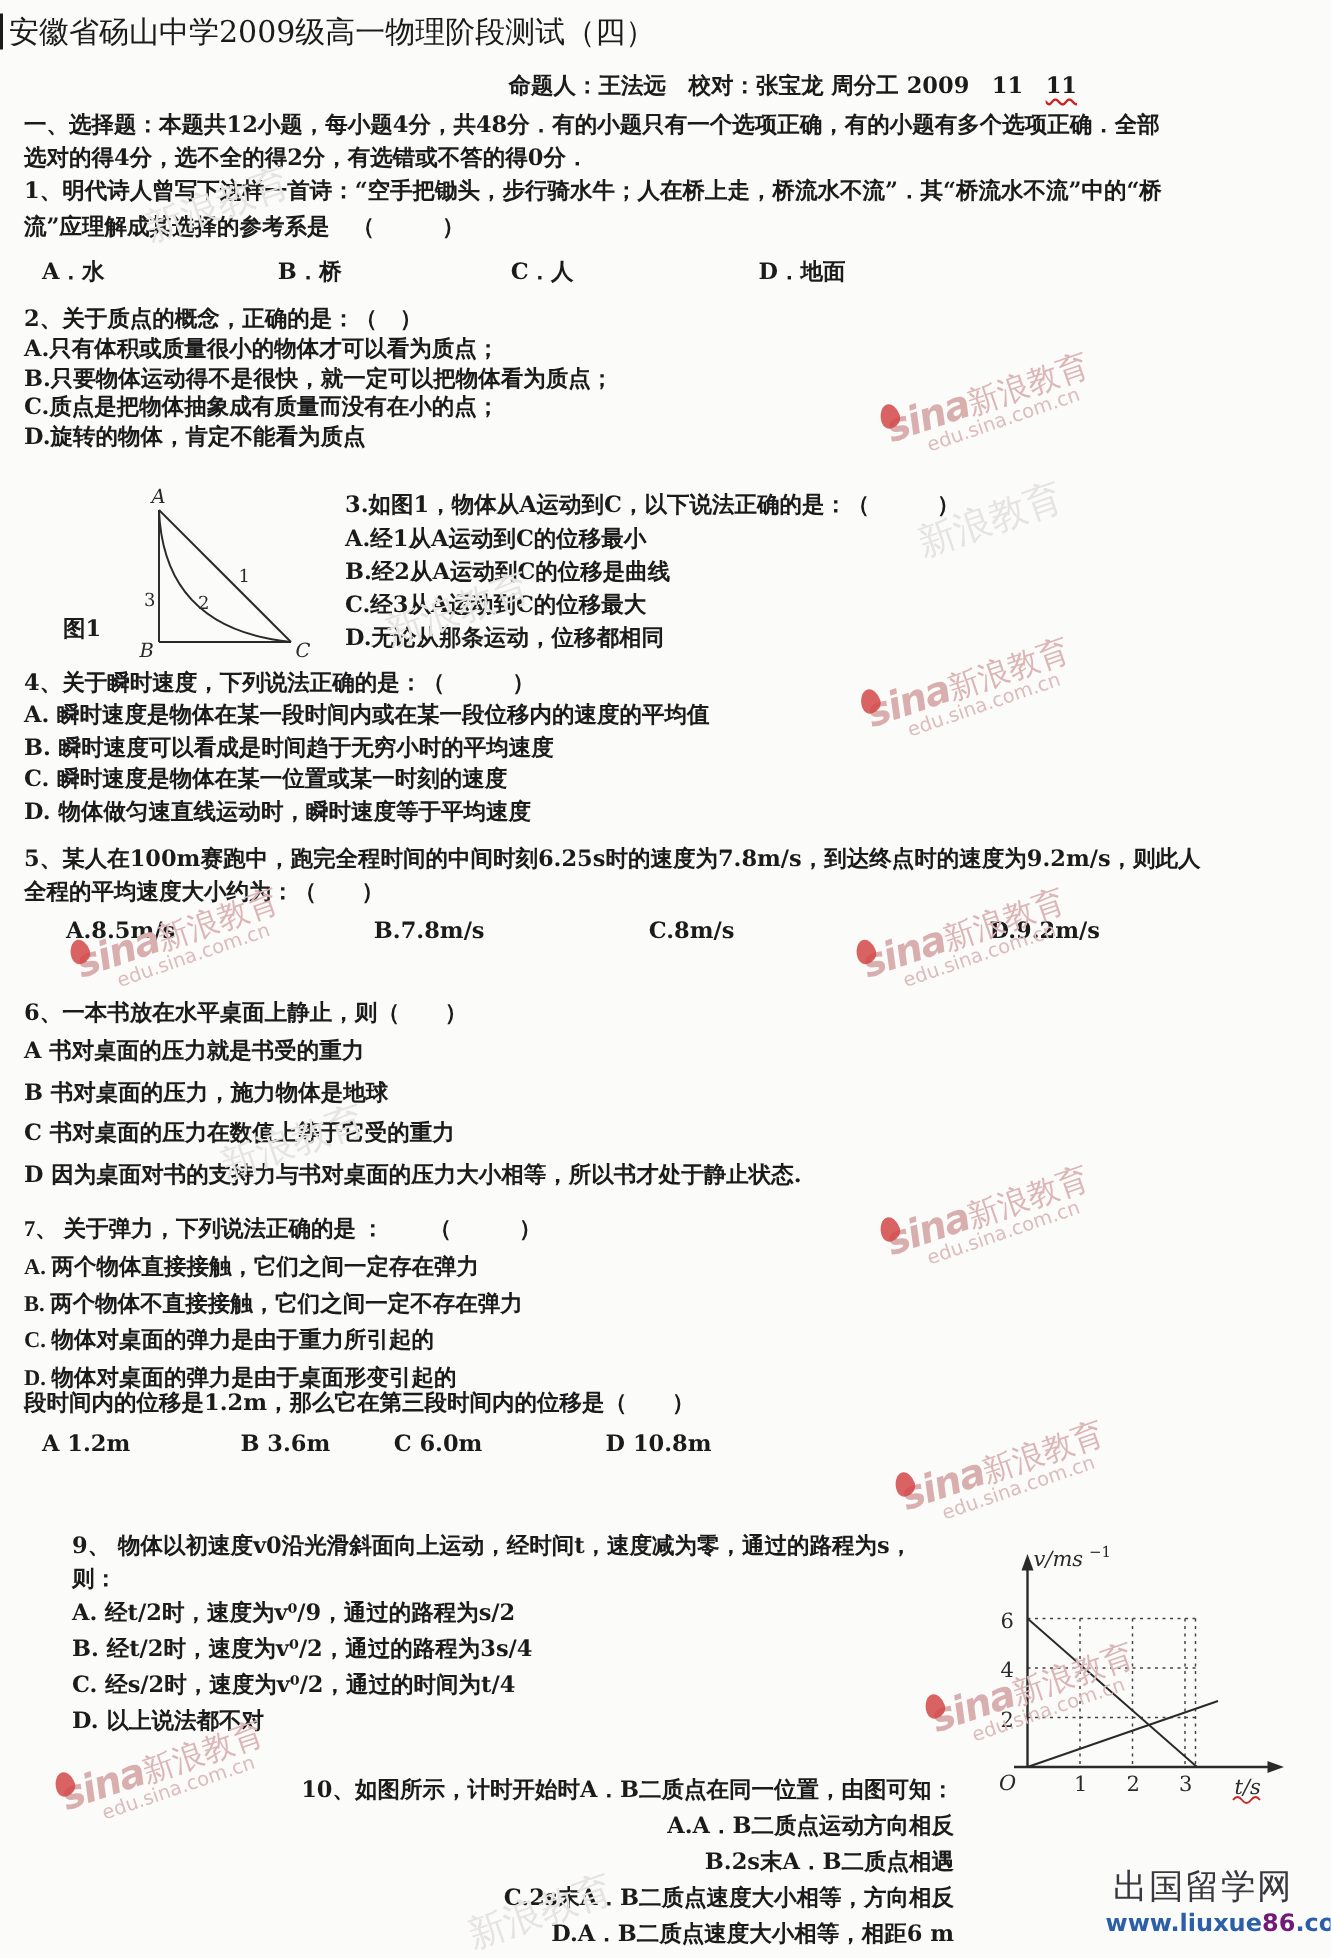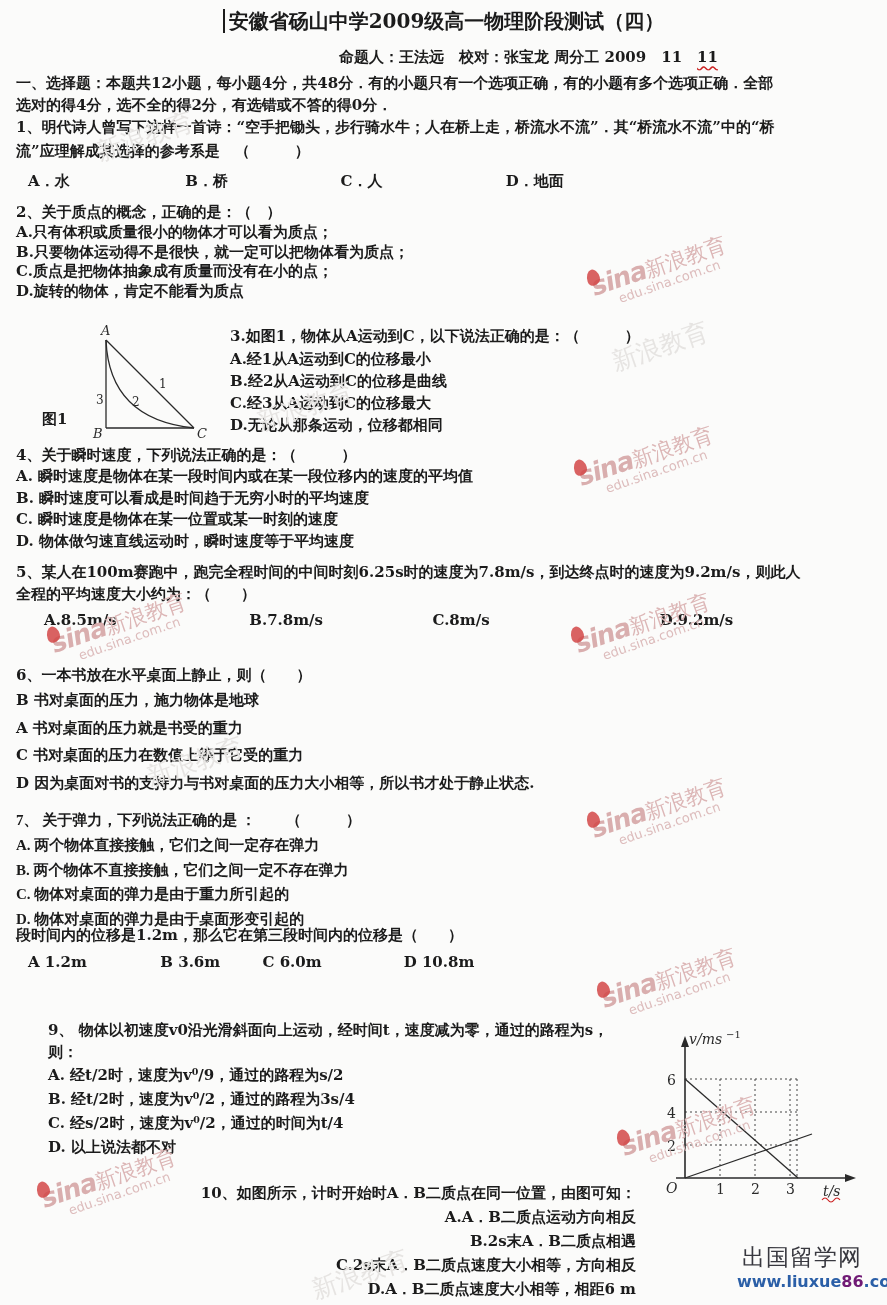--- a/index.html
+++ b/index.html
@@ -6,22 +6,22 @@
   html,body { width:887px; height:1305px; }
   body {
     position:relative; overflow:hidden;
     background:#fbfbfa;
     color:#1b1b1b;
     font-family:"DejaVu Serif", serif;
   }
   .abs { position:absolute; }
   .txt { font-size:15px; font-weight:bold; line-height:22px; }
 
-  .page-title { left:0; top:8px; width:100%; text-align:center;
-    font-size:20px; font-weight:bold; }
+  .page-title { left:0; top:8px; width:100%; 
+    font-size:20px; font-weight:normal; }
   .page-title .bar { border-left:2px solid #1b1b1b; padding-left:4px; }
 
   .header-line { left:0; top:48px; width:100%; text-align:center;
     padding-left:170px; font-size:15px; font-weight:bold; }
 
   .wavy { text-decoration:underline; text-decoration-style:wavy;
     text-decoration-color:#cc2222; text-underline-offset:3px; }
 
   .q { position:absolute; left:16px; width:858px; }
 
@@ -154,22 +154,22 @@
   <div class="optrow q5opts">
     <span>A.8.5m/s</span>
     <span>B.7.8m/s</span>
     <span>C.8m/s</span>
     <span>D.9.2m/s</span>
   </div>
 </div>
 
 <div class="q txt q6" style="top:663px;">
   <div style="line-height:24px;">6、一本书放在水平桌面上静止，则（　　）</div>
+  <div class="opt">A 书对桌面的压力就是书受的重力</div>
   <div class="opt">B 书对桌面的压力，施力物体是地球</div>
-  <div class="opt">A 书对桌面的压力就是书受的重力</div>
   <div class="opt">C 书对桌面的压力在数值上等于它受的重力</div>
   <div class="opt">D 因为桌面对书的支持力与书对桌面的压力大小相等，所以书才处于静止状态.</div>
 </div>
 
 <div class="q txt q7" style="top:808px;font-family:Liberation Serif, serif;">
   <div style="line-height:25px;">7、 关于弹力，下列说法正确的是 ：　　（　　　）</div>
   <div class="opt">A. 两个物体直接接触，它们之间一定存在弹力</div>
   <div class="opt">B. 两个物体不直接接触，它们之间一定不存在弹力</div>
   <div class="opt">C. 物体对桌面的弹力是由于重力所引起的</div>
   <div class="opt">D. 物体对桌面的弹力是由于桌面形变引起的</div>

